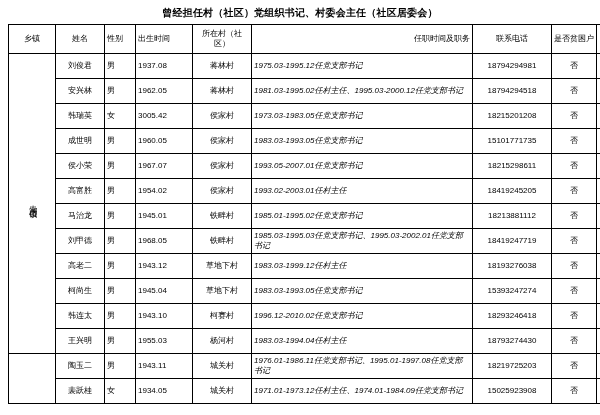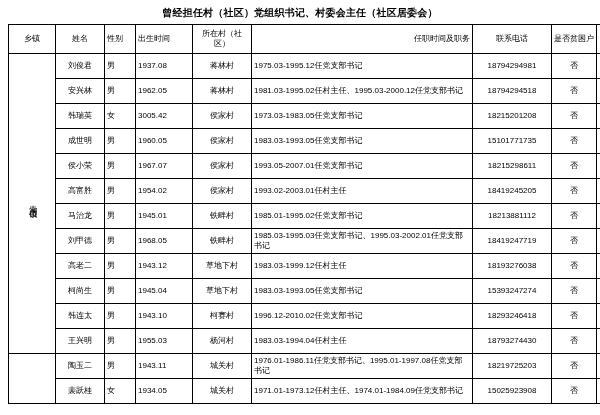--- a/index.html
+++ b/index.html
@@ -68,20 +68,21 @@
   .vert {
     writing-mode: vertical-rl;
     text-orientation: upright;
     display: inline-block;
     line-height: 1.05;
     letter-spacing: 2px;
   }
   td.job-cell {
     text-align: left;
     padding-left: 3px;
+    font-style: italic;
   }
 </style>
 </head>
 <body>
 
 <div class="page">
 
   <div class="title-block">
     <span class="title-line">曾经担任村（社区）党组织书记、村委会主任（社区居委会）</span>
   </div>

